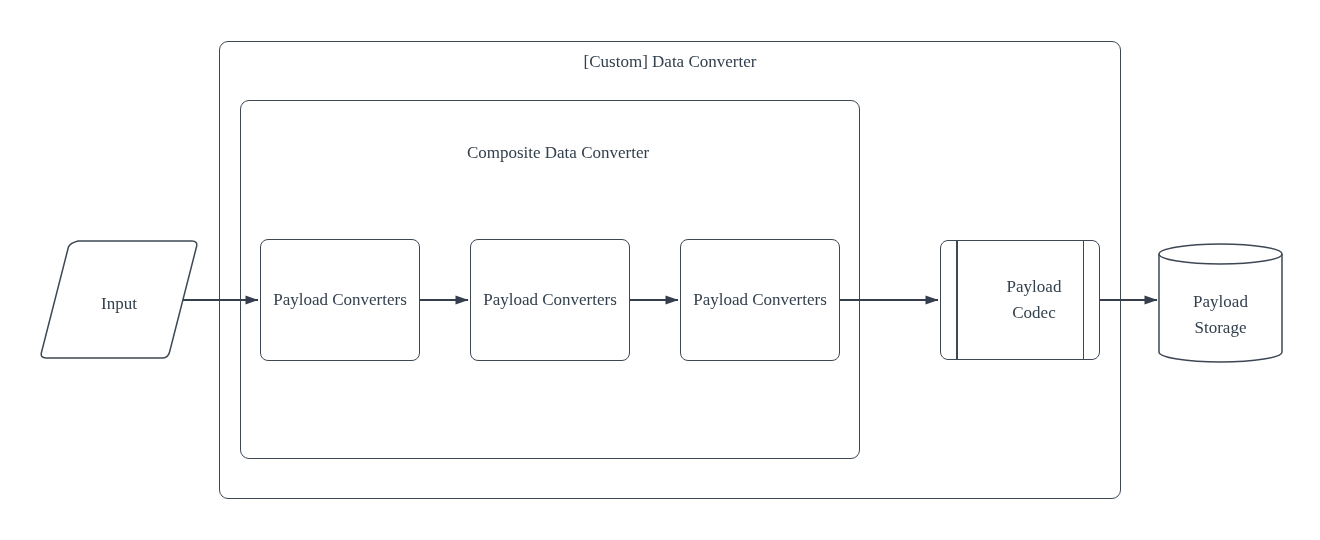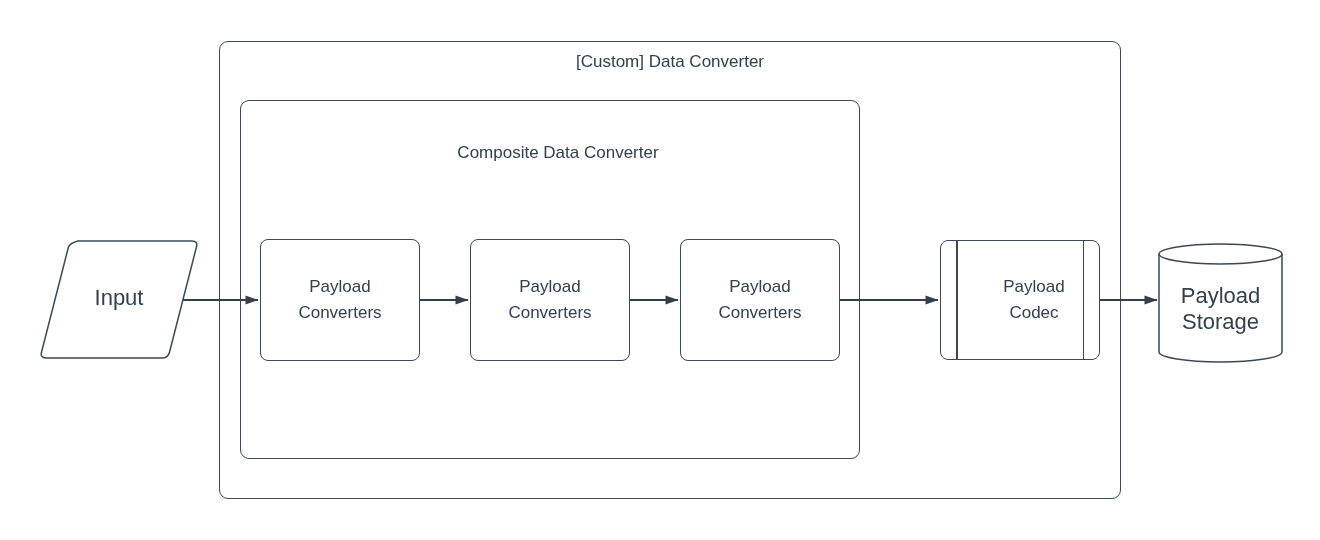--- a/index.html
+++ b/index.html
@@ -5,21 +5,21 @@
   html, body {
     margin: 0;
     padding: 0;
     background: #ffffff;
   }
   #canvas {
     position: relative;
     width: 1320px;
     height: 540px;
     background: #ffffff;
-    font-family: Liberation Sans, sans-serif;
+    font-family: Liberation Serif, serif;
     color: #33404e;
     overflow: hidden;
   }
   .container {
     position: absolute;
     background: #ffffff;
     border: 1.5px solid #3e4854;
     border-radius: 9px;
     box-sizing: border-box;
   }
@@ -64,22 +64,23 @@
     text-align: center;
     font-size: 17px;
     line-height: 26px;
   }
   .payload-box .node-label { width: 140px; }
   #payload-codec .node-label { width: 100px; }
 
   .float-label {
     position: absolute;
     text-align: center;
-    font-size: 22px;
+    font-size: 17px;
     line-height: 26px;
+    margin-top: 6px;
   }
   #input-label { left: 40px; top: 287px; width: 158px; line-height: 22px; }
   #cluster-storage-label { left: 1175px; top: 283px; width: 91px; }
 
   #shape-layer {
     position: absolute;
     left: 0;
     top: 0;
     width: 1320px;
     height: 540px;

